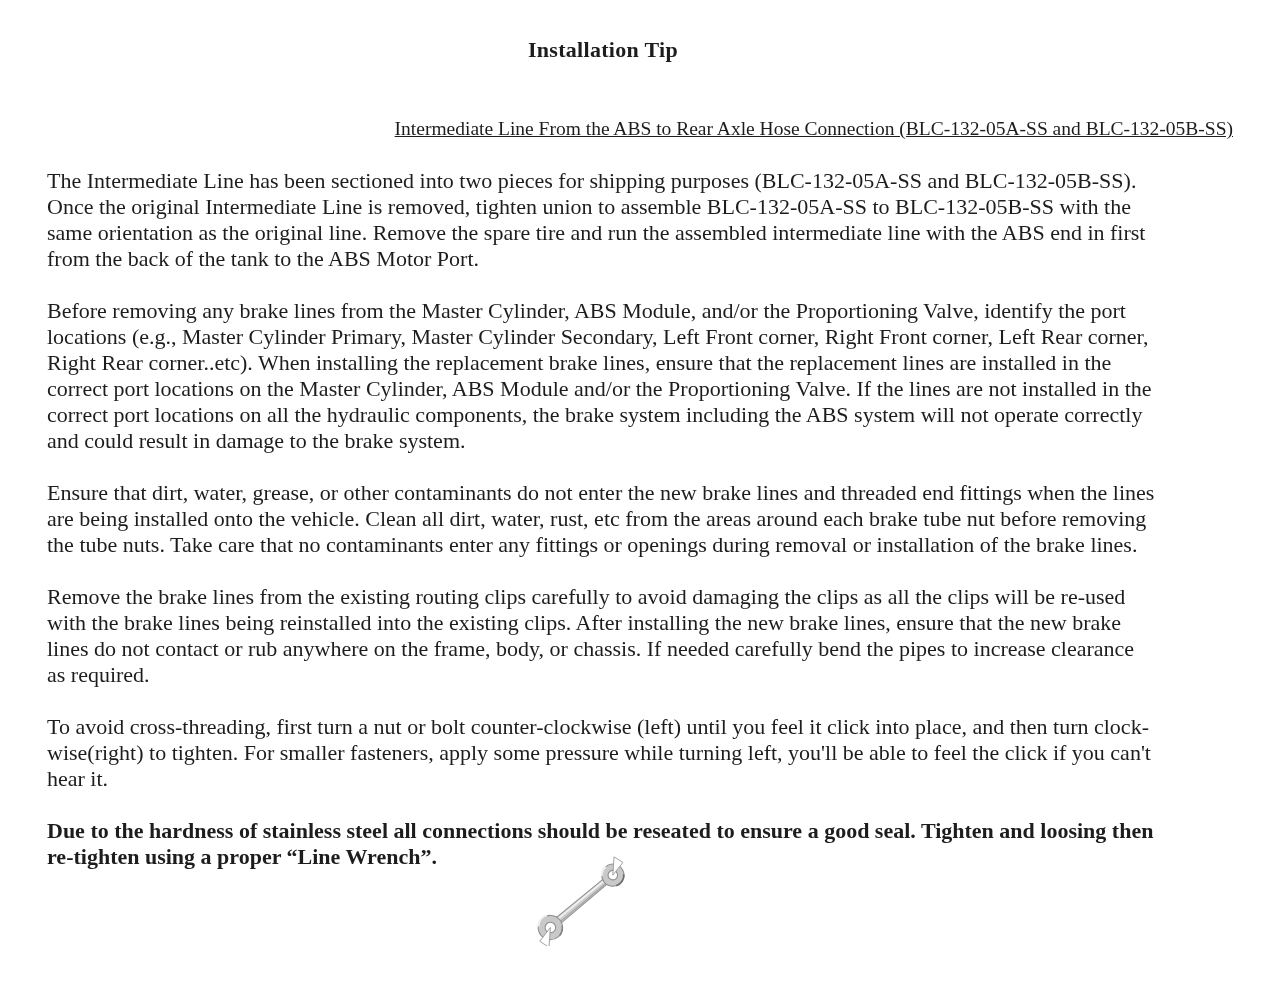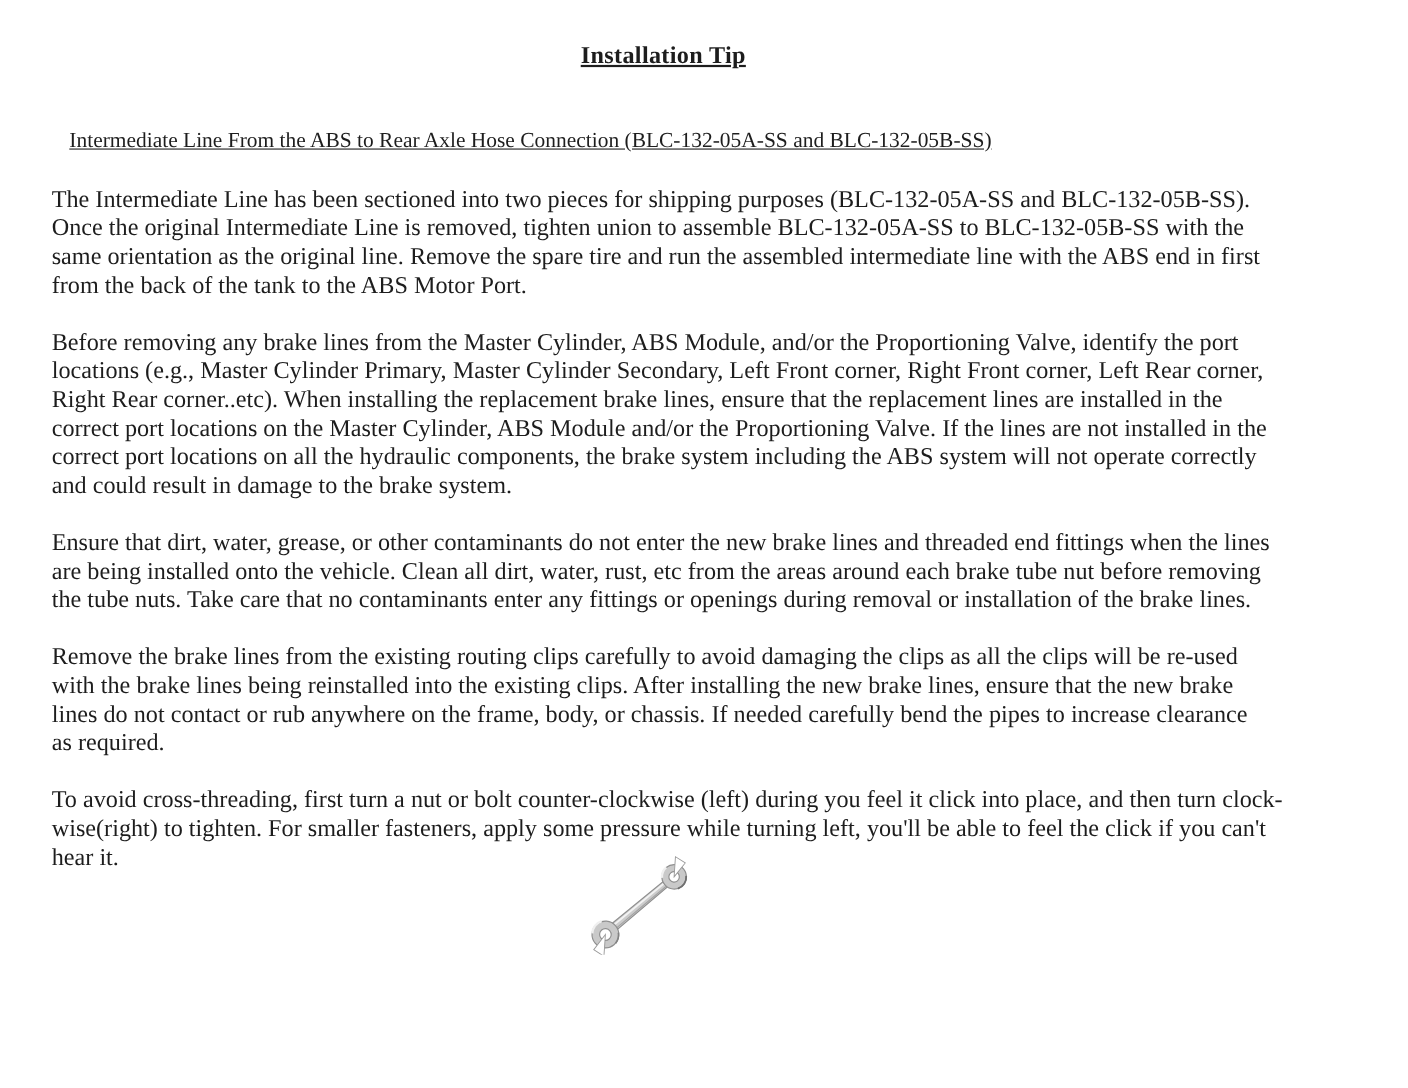--- a/index.html
+++ b/index.html
@@ -21,29 +21,29 @@
   .title-row {
     width: 1112px;
     text-align: center;
   }
   .doc-title {
     display: inline-block;
     margin: 0;
     font-size: 22px;
     line-height: 28px;
     font-weight: 700;
-    text-decoration: underline;
     letter-spacing: 0.3px;
   }
   .section-heading {
     margin: 52px 0 0 16px;
     font-size: 19.5px;
     line-height: 26px;
     font-weight: 400;
     text-decoration: underline;
+    text-align: right;
   }
   .para {
     margin: 26px 0 0 0;
     font-size: 22px;
     line-height: 26px;
     white-space: pre-line;
   }
   .para.bold {
     font-weight: 700;
   }
@@ -78,24 +78,26 @@
 
   <p class="para">Ensure that dirt, water, grease, or other contaminants do not enter the new brake lines and threaded end fittings when the lines
 are being installed onto the vehicle. Clean all dirt, water, rust, etc from the areas around each brake tube nut before removing
 the tube nuts. Take care that no contaminants enter any fittings or openings during removal or installation of the brake lines.</p>
 
   <p class="para">Remove the brake lines from the existing routing clips carefully to avoid damaging the clips as all the clips will be re-used
 with the brake lines being reinstalled into the existing clips. After installing the new brake lines, ensure that the new brake
 lines do not contact or rub anywhere on the frame, body, or chassis. If needed carefully bend the pipes to increase clearance
 as required.</p>
 
-  <p class="para">To avoid cross-threading, first turn a nut or bolt counter-clockwise (left) during you feel it click into place, and then turn clock-
+  <p class="para">To avoid cross-threading, first turn a nut or bolt counter-clockwise (left) until you feel it click into place, and then turn clock-
 wise(right) to tighten. For smaller fasteners, apply some pressure while turning left, you'll be able to feel the click if you can't
 hear it.</p>
 
+  <p class="para bold">Due to the hardness of stainless steel all connections should be reseated to ensure a good seal. Tighten and loosing then
+re-tighten using a proper “Line Wrench”.</p>
 
   <div class="wrench-wrap">
     <svg width="106" height="90" viewBox="0 0 100 85" xmlns="http://www.w3.org/2000/svg">
       <g transform="rotate(-40 50 42.5)">
 
         <polygon points="16,38.8 83,39.6 83,45.4 16,45.8" fill="#cccccc" stroke="#8f8f8f" stroke-width="1"></polygon>
         <line x1="17" y1="40.8" x2="82" y2="41.3" stroke="#f2f2f2" stroke-width="1.6"></line>
         <line x1="17" y1="44.3" x2="82" y2="44.3" stroke="#a3a3a3" stroke-width="1"></line>
 
         <circle cx="11" cy="42.5" r="11.5" fill="#c9c9c9" stroke="#8f8f8f" stroke-width="1"></circle>

